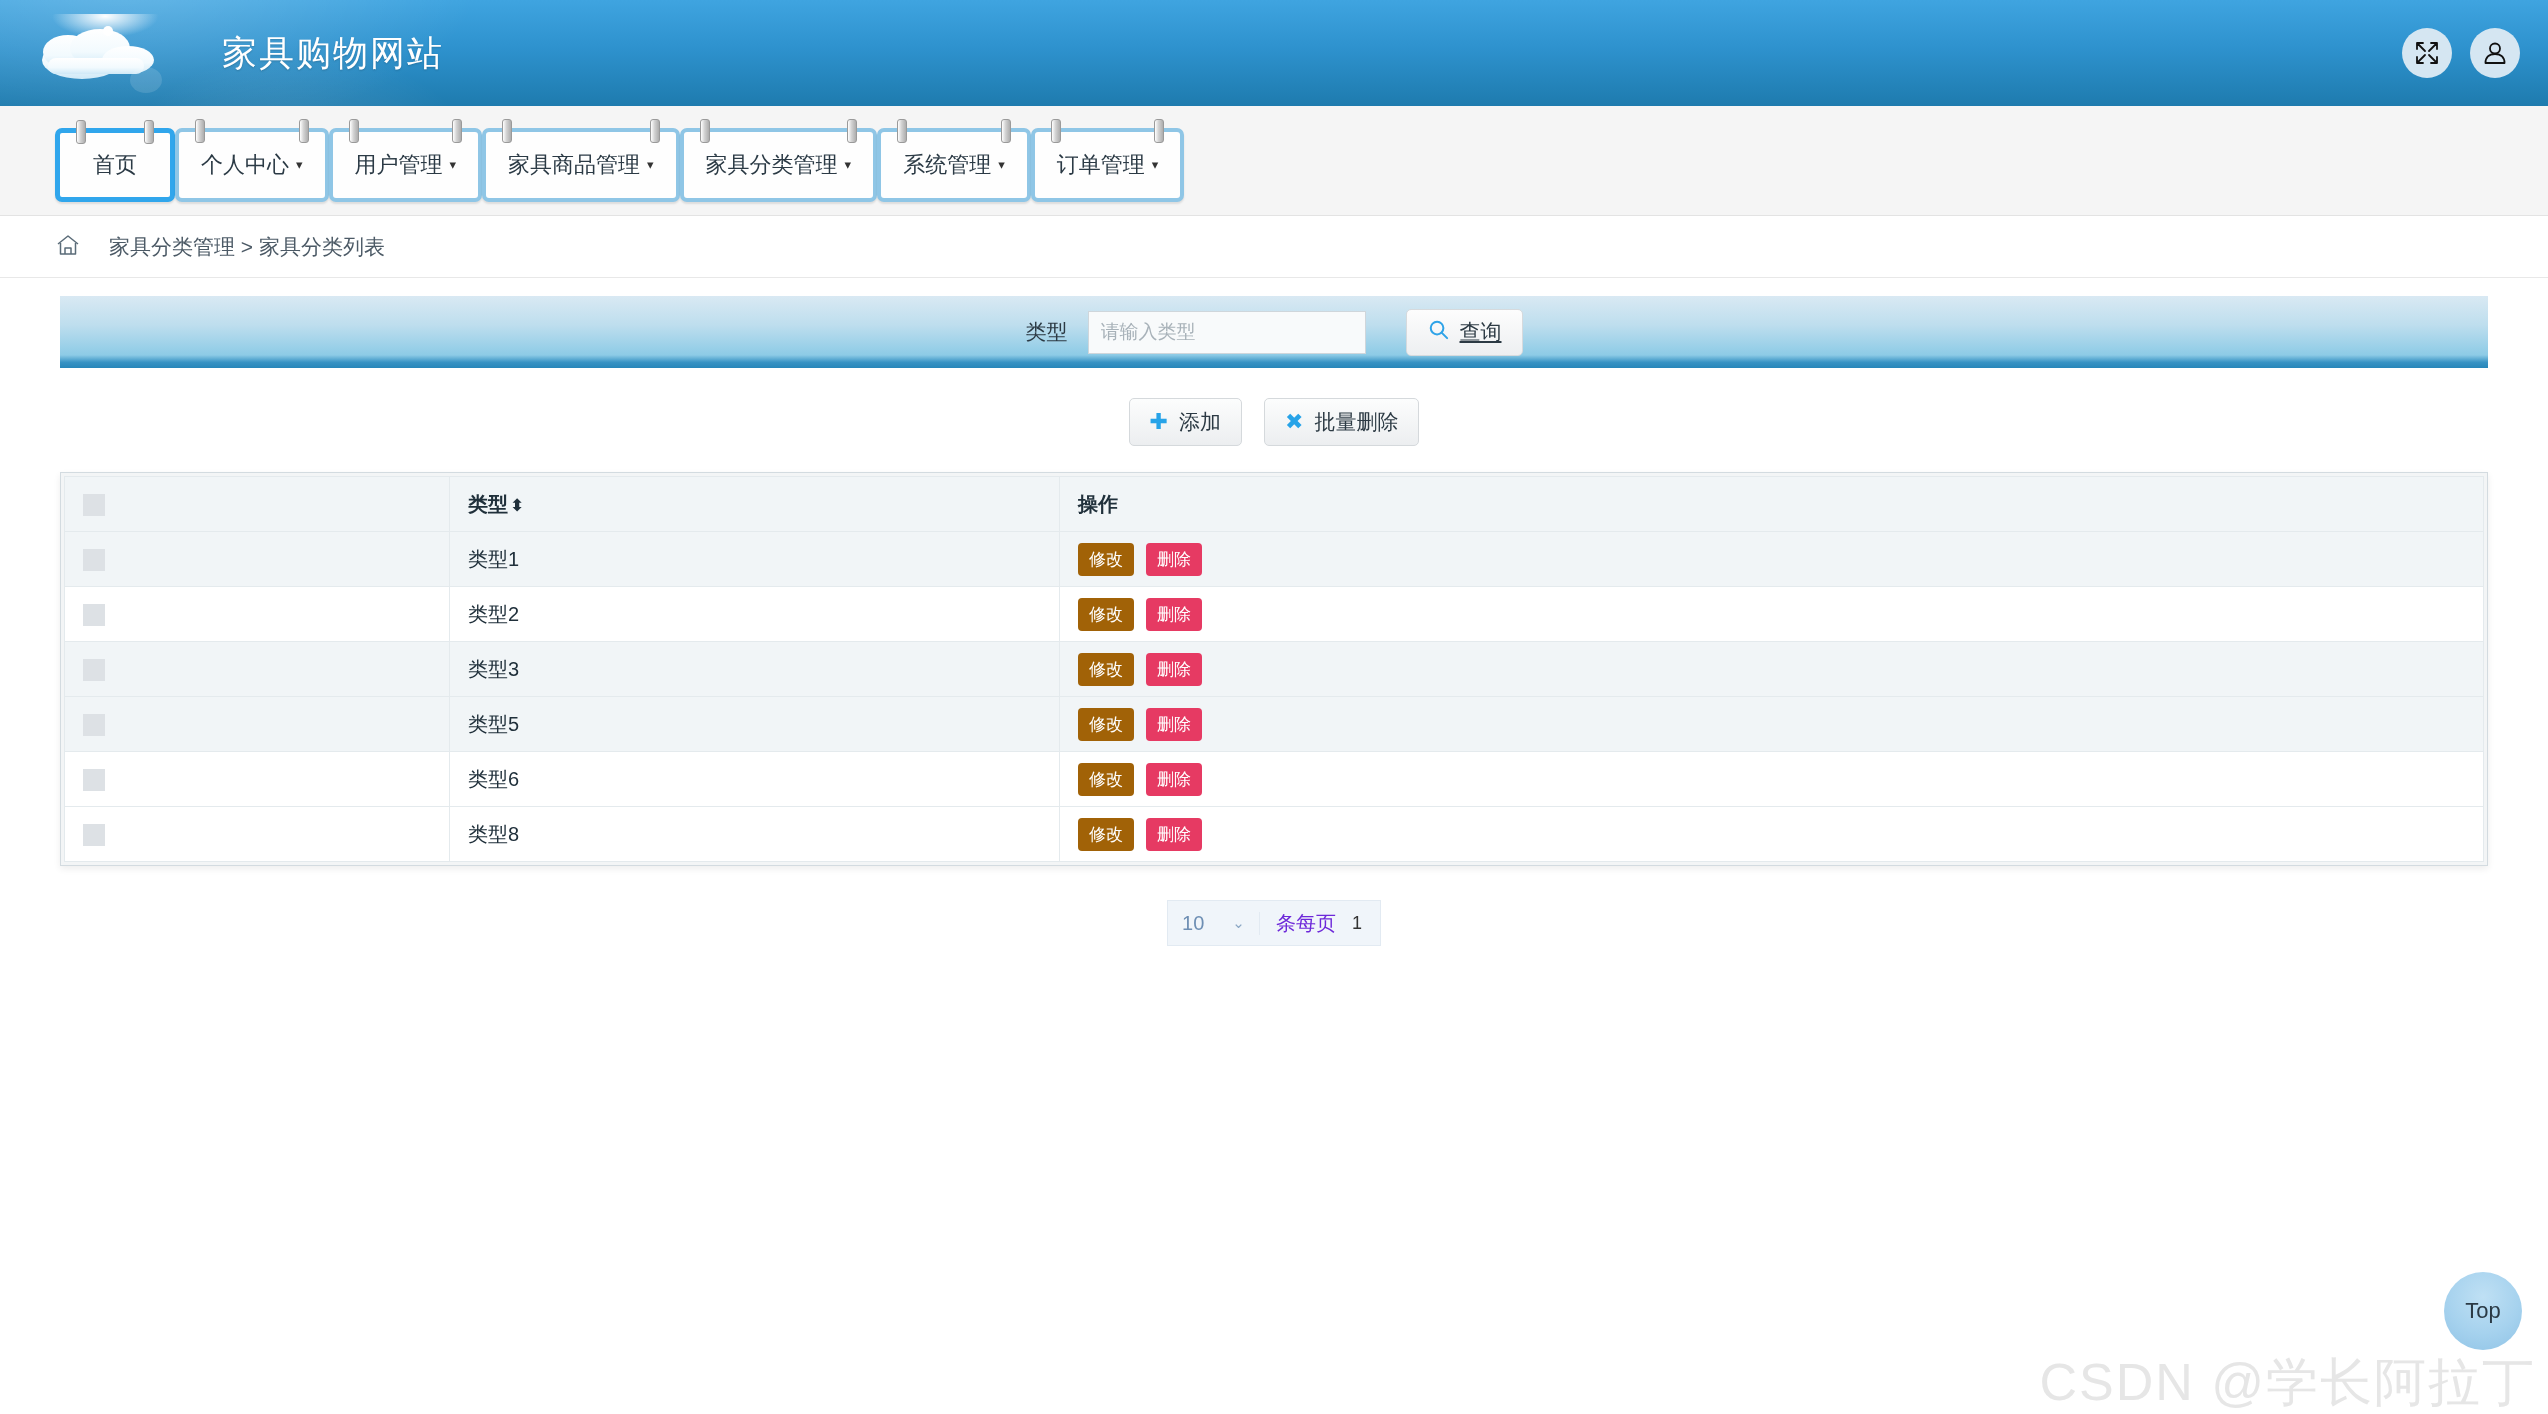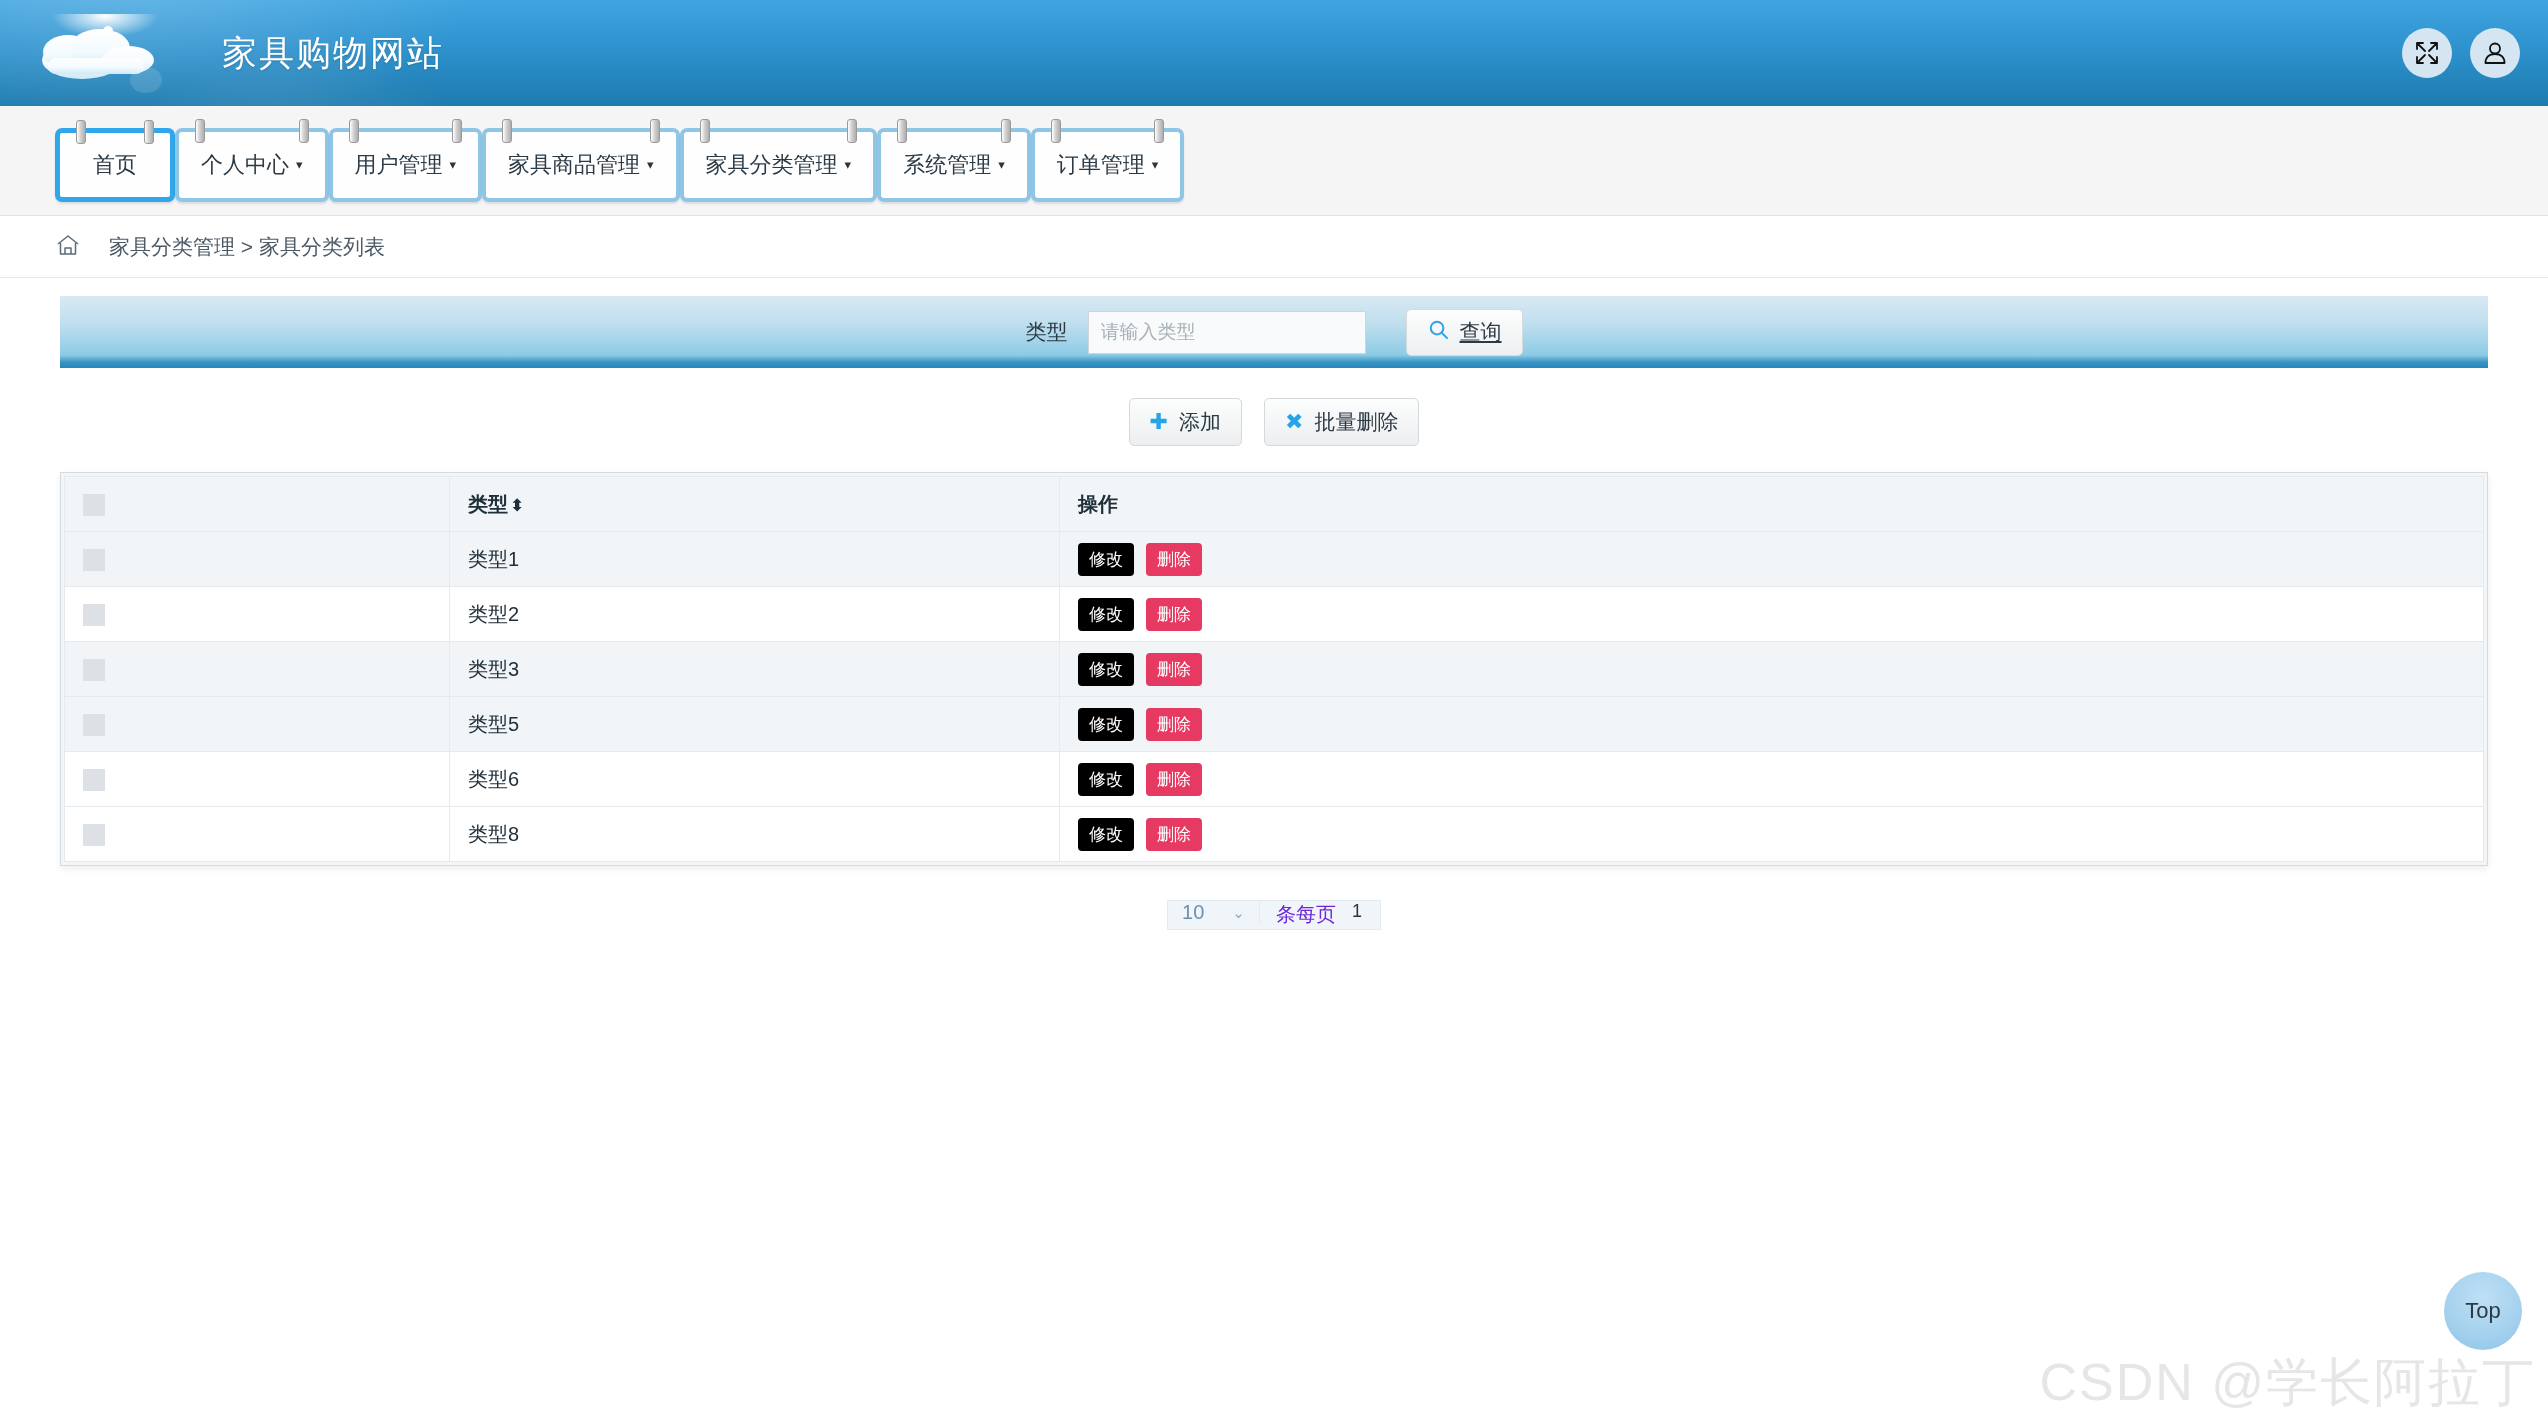--- a/index.html
+++ b/index.html
@@ -241,35 +241,35 @@
     min-width: 56px;
     padding: 0 10px;
     border: none;
     border-radius: 4px;
     color: #ffffff;
     font-size: 17px;
     cursor: pointer;
     font-family: inherit;
     margin-right: 12px;
   }
-  .btn-edit { background: #000000; font-family: Liberation Mono, monospace; }
+  .btn-edit { background: #a16207; font-family: Liberation Mono, monospace; }
   .btn-del  { background: #E63A63; }
 
   
   .pager-row {
     margin-top: 34px;
     display: flex;
     justify-content: center;
   }
   .pager {
     display: flex;
-    align-items: flex-start;
+    align-items: center;
     border: 1px solid #E2EAF2;
     background: #F0F5FA;
-    height: 30px;
+    height: 46px;
   }
   .pg-select {
     display: flex;
     align-items: center;
     gap: 28px;
     padding: 0 14px;
     border-right: 1px solid #E2EAF2;
     color: #6E8FB4;
     font-size: 20px;
     cursor: pointer;

